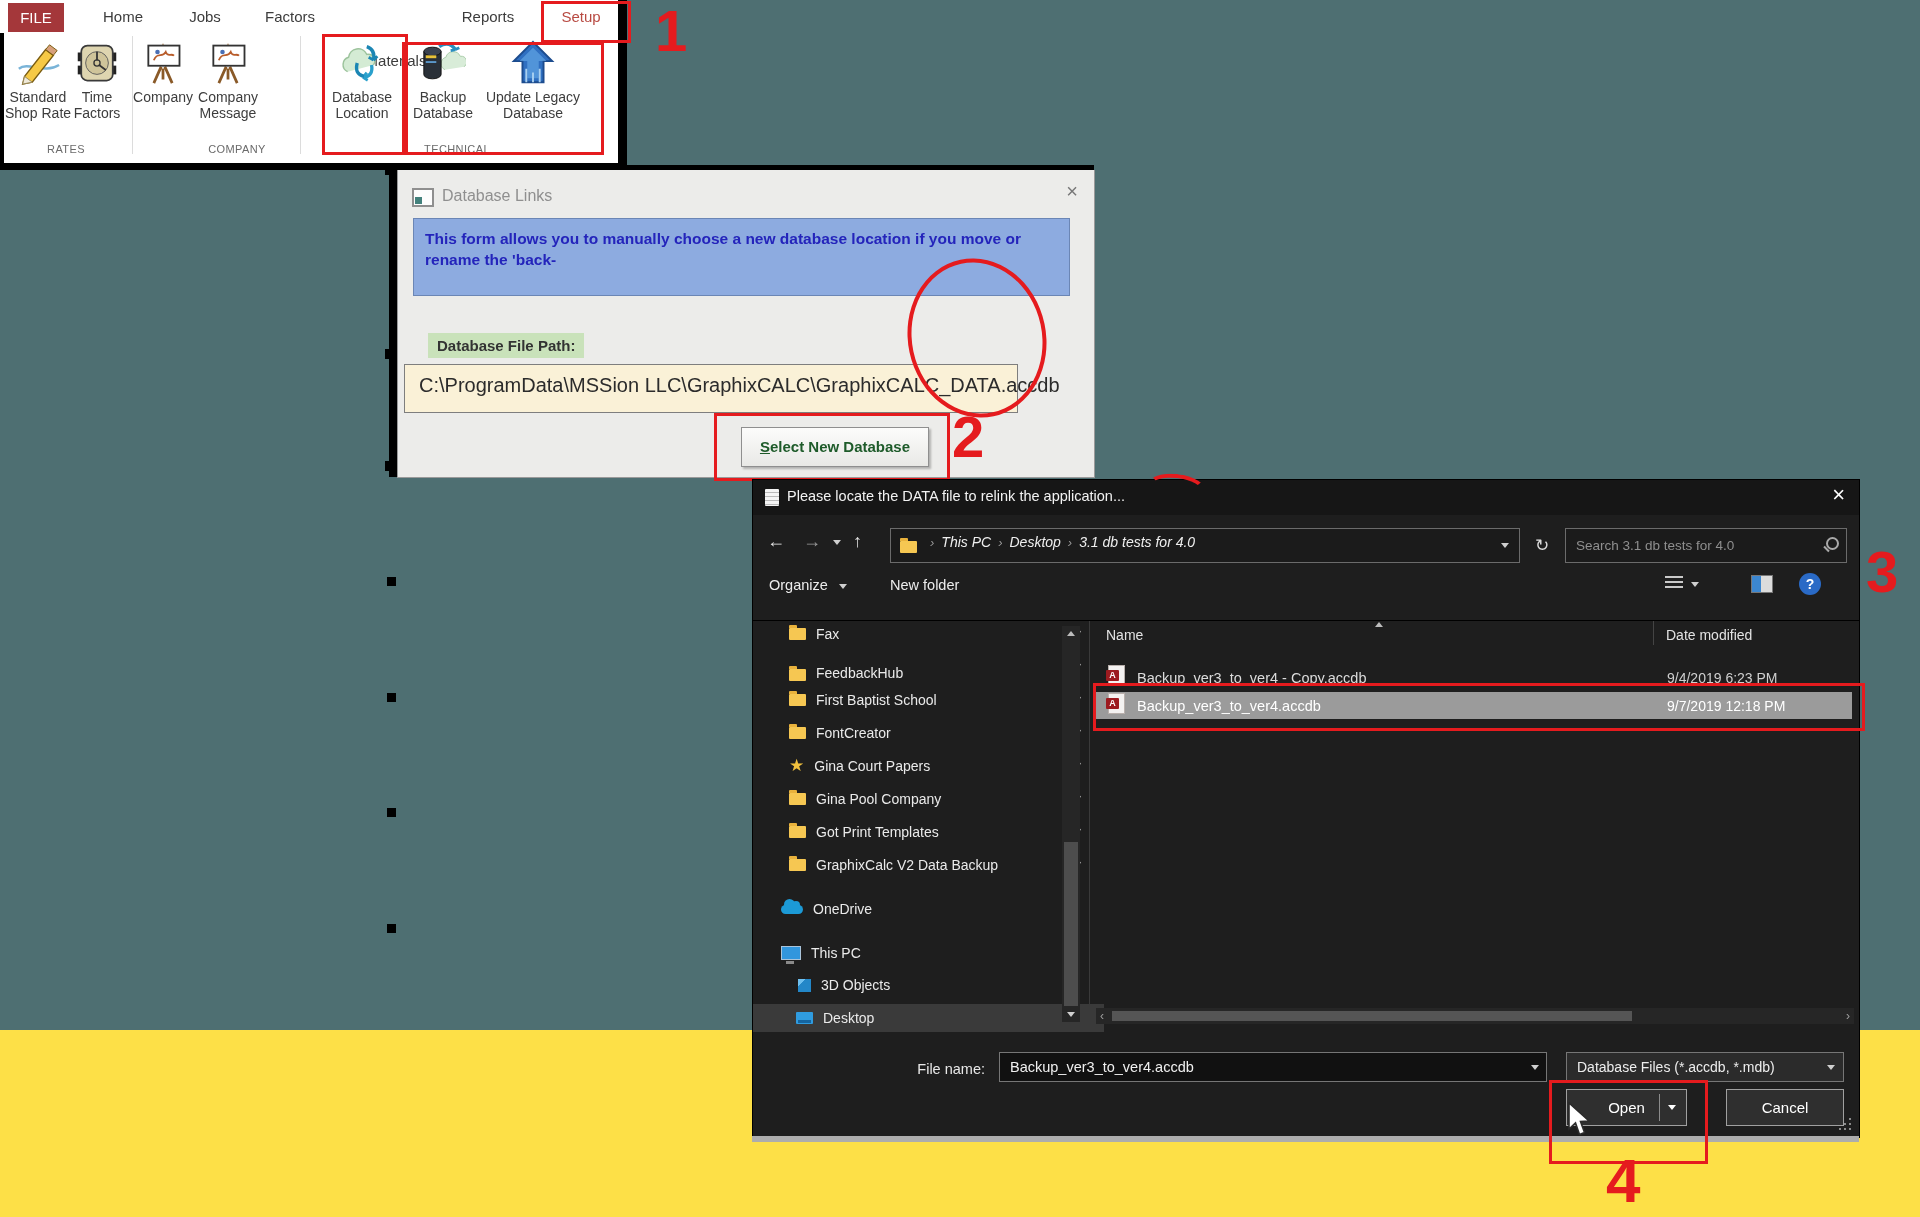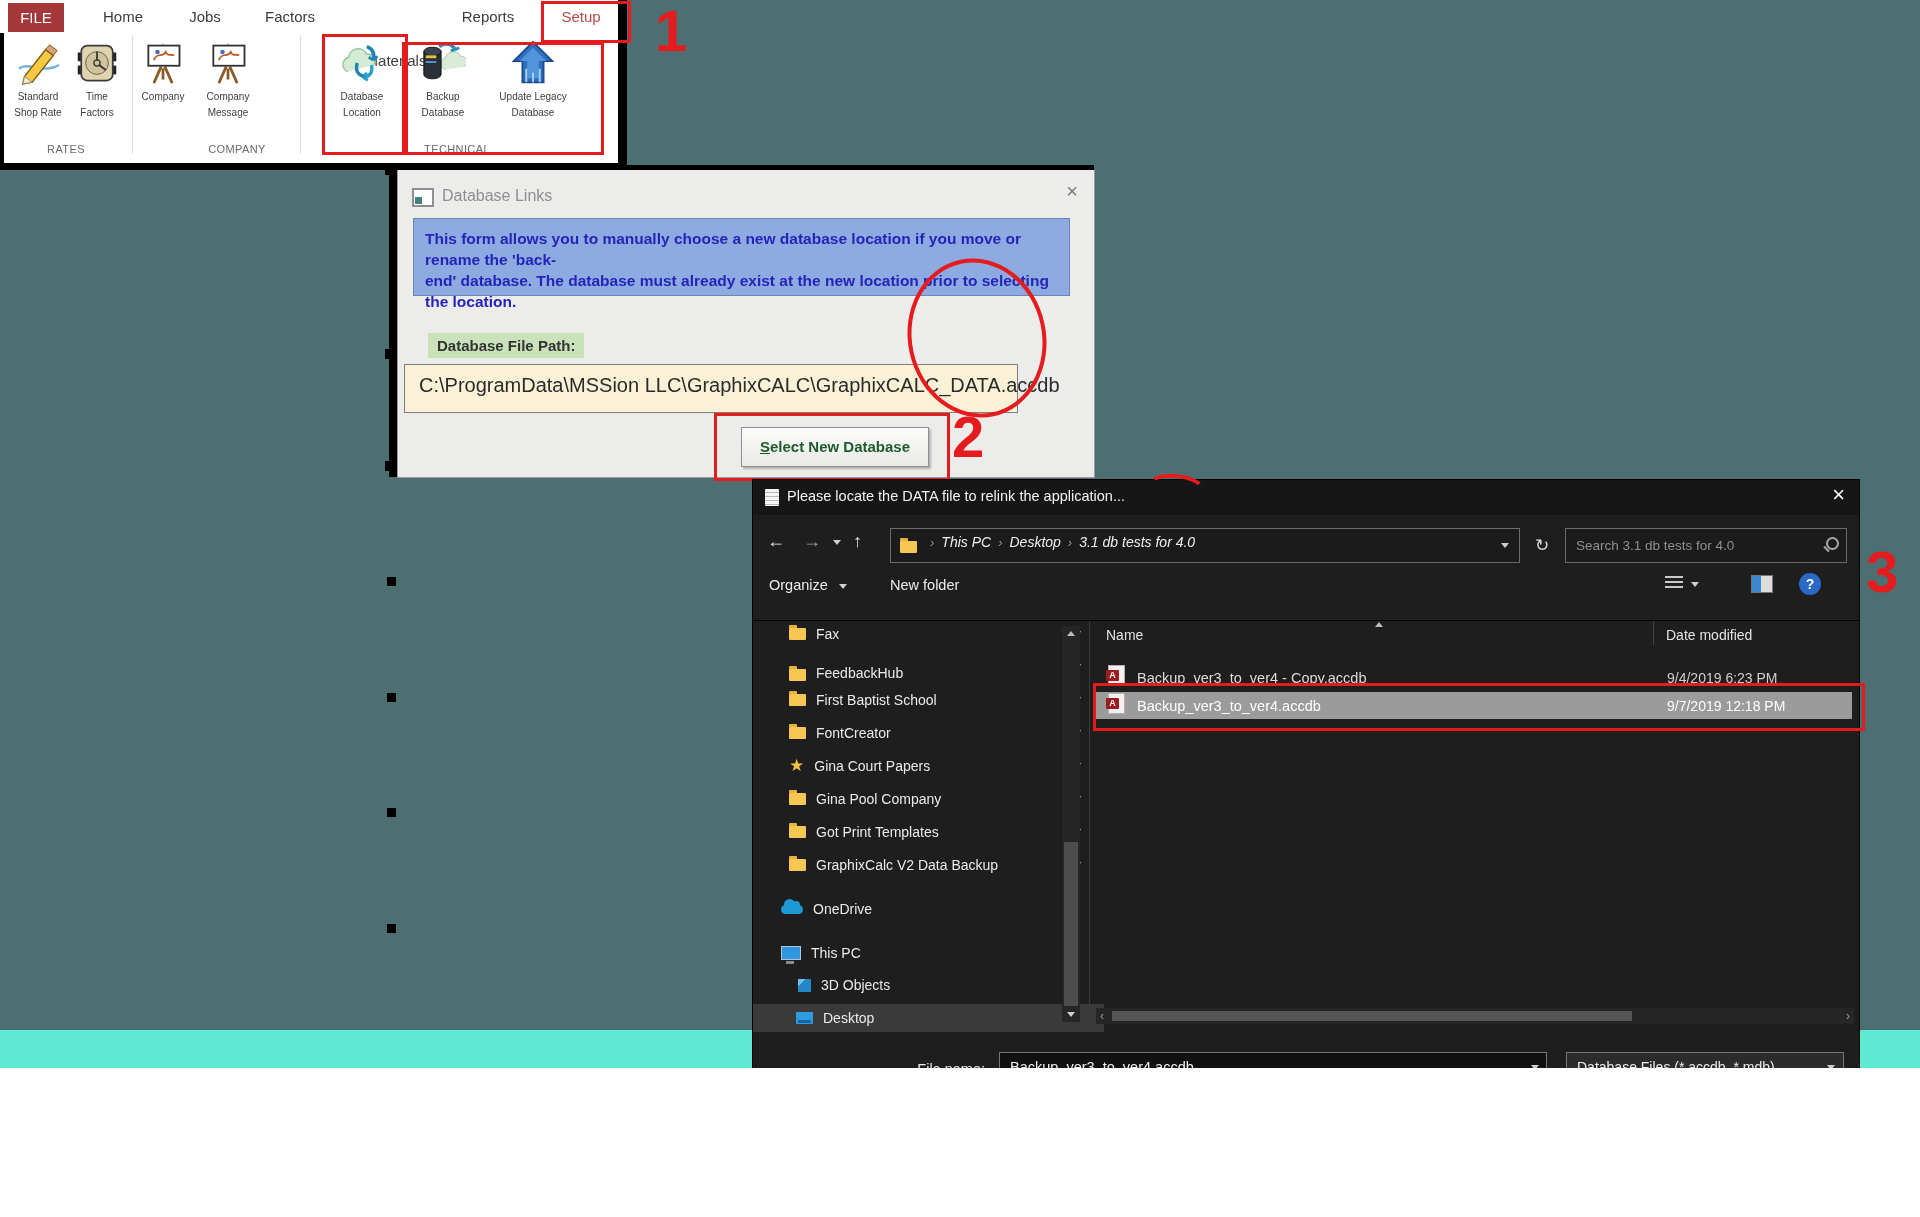--- a/index.html
+++ b/index.html
@@ -1,33 +1,33 @@
 <!DOCTYPE html>
 <html><head>
 <meta charset="utf-8">
 <style>
   html,body{margin:0;padding:0;background:#fff;}
-  #canvas{position:relative;width:1920px;height:1068px;background:#5eead4;overflow:hidden;
+  #canvas{position:relative;width:1920px;height:1217px;background:#fde047;overflow:hidden;
           font-family:"Liberation Sans",sans-serif;-webkit-font-smoothing:antialiased;}
   .abs{position:absolute;}
   
   .teal{left:0;top:0;width:1920px;height:1030px;background:#4e6f72;}
   
   #ribbon{left:0;top:0;width:627px;height:170px;background:#000;z-index:5;}
   #ribbon .rwhite{left:0;top:0;width:618px;height:163px;background:#fff;}
   #ribbon .rsliver{left:0;top:33px;width:4px;height:130px;background:#000;}
   .file-tab{left:8px;top:3px;width:56px;height:29px;background:#a4373a;color:#fff;
             font-size:15px;line-height:29px;text-align:center;}
   .rtab{top:8px;transform:translateX(-50%);font-size:15px;color:#3c3c3c;white-space:nowrap;}
   .rtab.active{color:#b84a42;}
   .rgrouplabel{top:143px;transform:translateX(-50%);font-size:11px;color:#6a6a6a;letter-spacing:.4px;}
   .rsep{top:36px;width:1px;height:118px;background:#dcdcdc;}
   .rbtn{top:37px;text-align:center;cursor:pointer;}
   .rbtn .rbtn-icon{height:52px;display:flex;align-items:center;justify-content:center;}
-  .rbtn .rl{font-size:10px;color:#3d3d3d;line-height:16px;white-space:nowrap;}
+  .rbtn .rl{font-size:14px;color:#3d3d3d;line-height:16px;white-space:nowrap;}
   
   .ann-box{border:3px solid #e51b1e;z-index:50;pointer-events:none;}
   .ann-num{color:#e51b1e;font-weight:bold;font-size:58px;z-index:55;line-height:1;}
   .ann-circle{left:908px;top:258px;width:130px;height:152px;border:4px solid #e51b1e;
               border-radius:50%;transform:rotate(-12deg);z-index:55;}
   .ann-arc{left:1146px;top:474px;width:52px;height:22px;border:4px solid transparent;
            border-top:4px solid #e51b1e;border-radius:50%;transform:rotate(6deg);z-index:55;}
   
   #dblinks{left:397px;top:170px;width:696px;height:307px;background:#ececea;
            border:1px solid #9a9a9a;border-top:none;z-index:6;}
@@ -275,21 +275,20 @@
   <div class="abs dot" style="left:387px;top:924px"></div>
 
   <div class="abs" id="dblinks">
     <div class="abs formico">
         <span></span>
       </div>
     <div class="abs dbl-title">Database Links</div>
     <div class="abs dbl-close">×</div>
     <div class="abs dbl-info">
       <div>This form allows you to manually choose a new database location if you move or rename the 'back-</div>
-      <div>end' database.  The database must already exist at the new location prior to selecting the location.</div>
     </div>
     <div class="abs dbl-pathlabel">Database File Path:</div>
     <div class="abs dbl-pathfield">
       <div class="abs dbl-pathtext">C:\ProgramData\MSSion LLC\GraphixCALC\GraphixCALC_DATA.accdb</div>
     </div>
     <div class="abs dbl-select"><u>S</u>elect New Database</div>
     <div class="abs ann-box" style="left:316px;top:243px;width:230px;height:62px"></div>
   </div>
 
   <div class="abs" id="filedlg">

